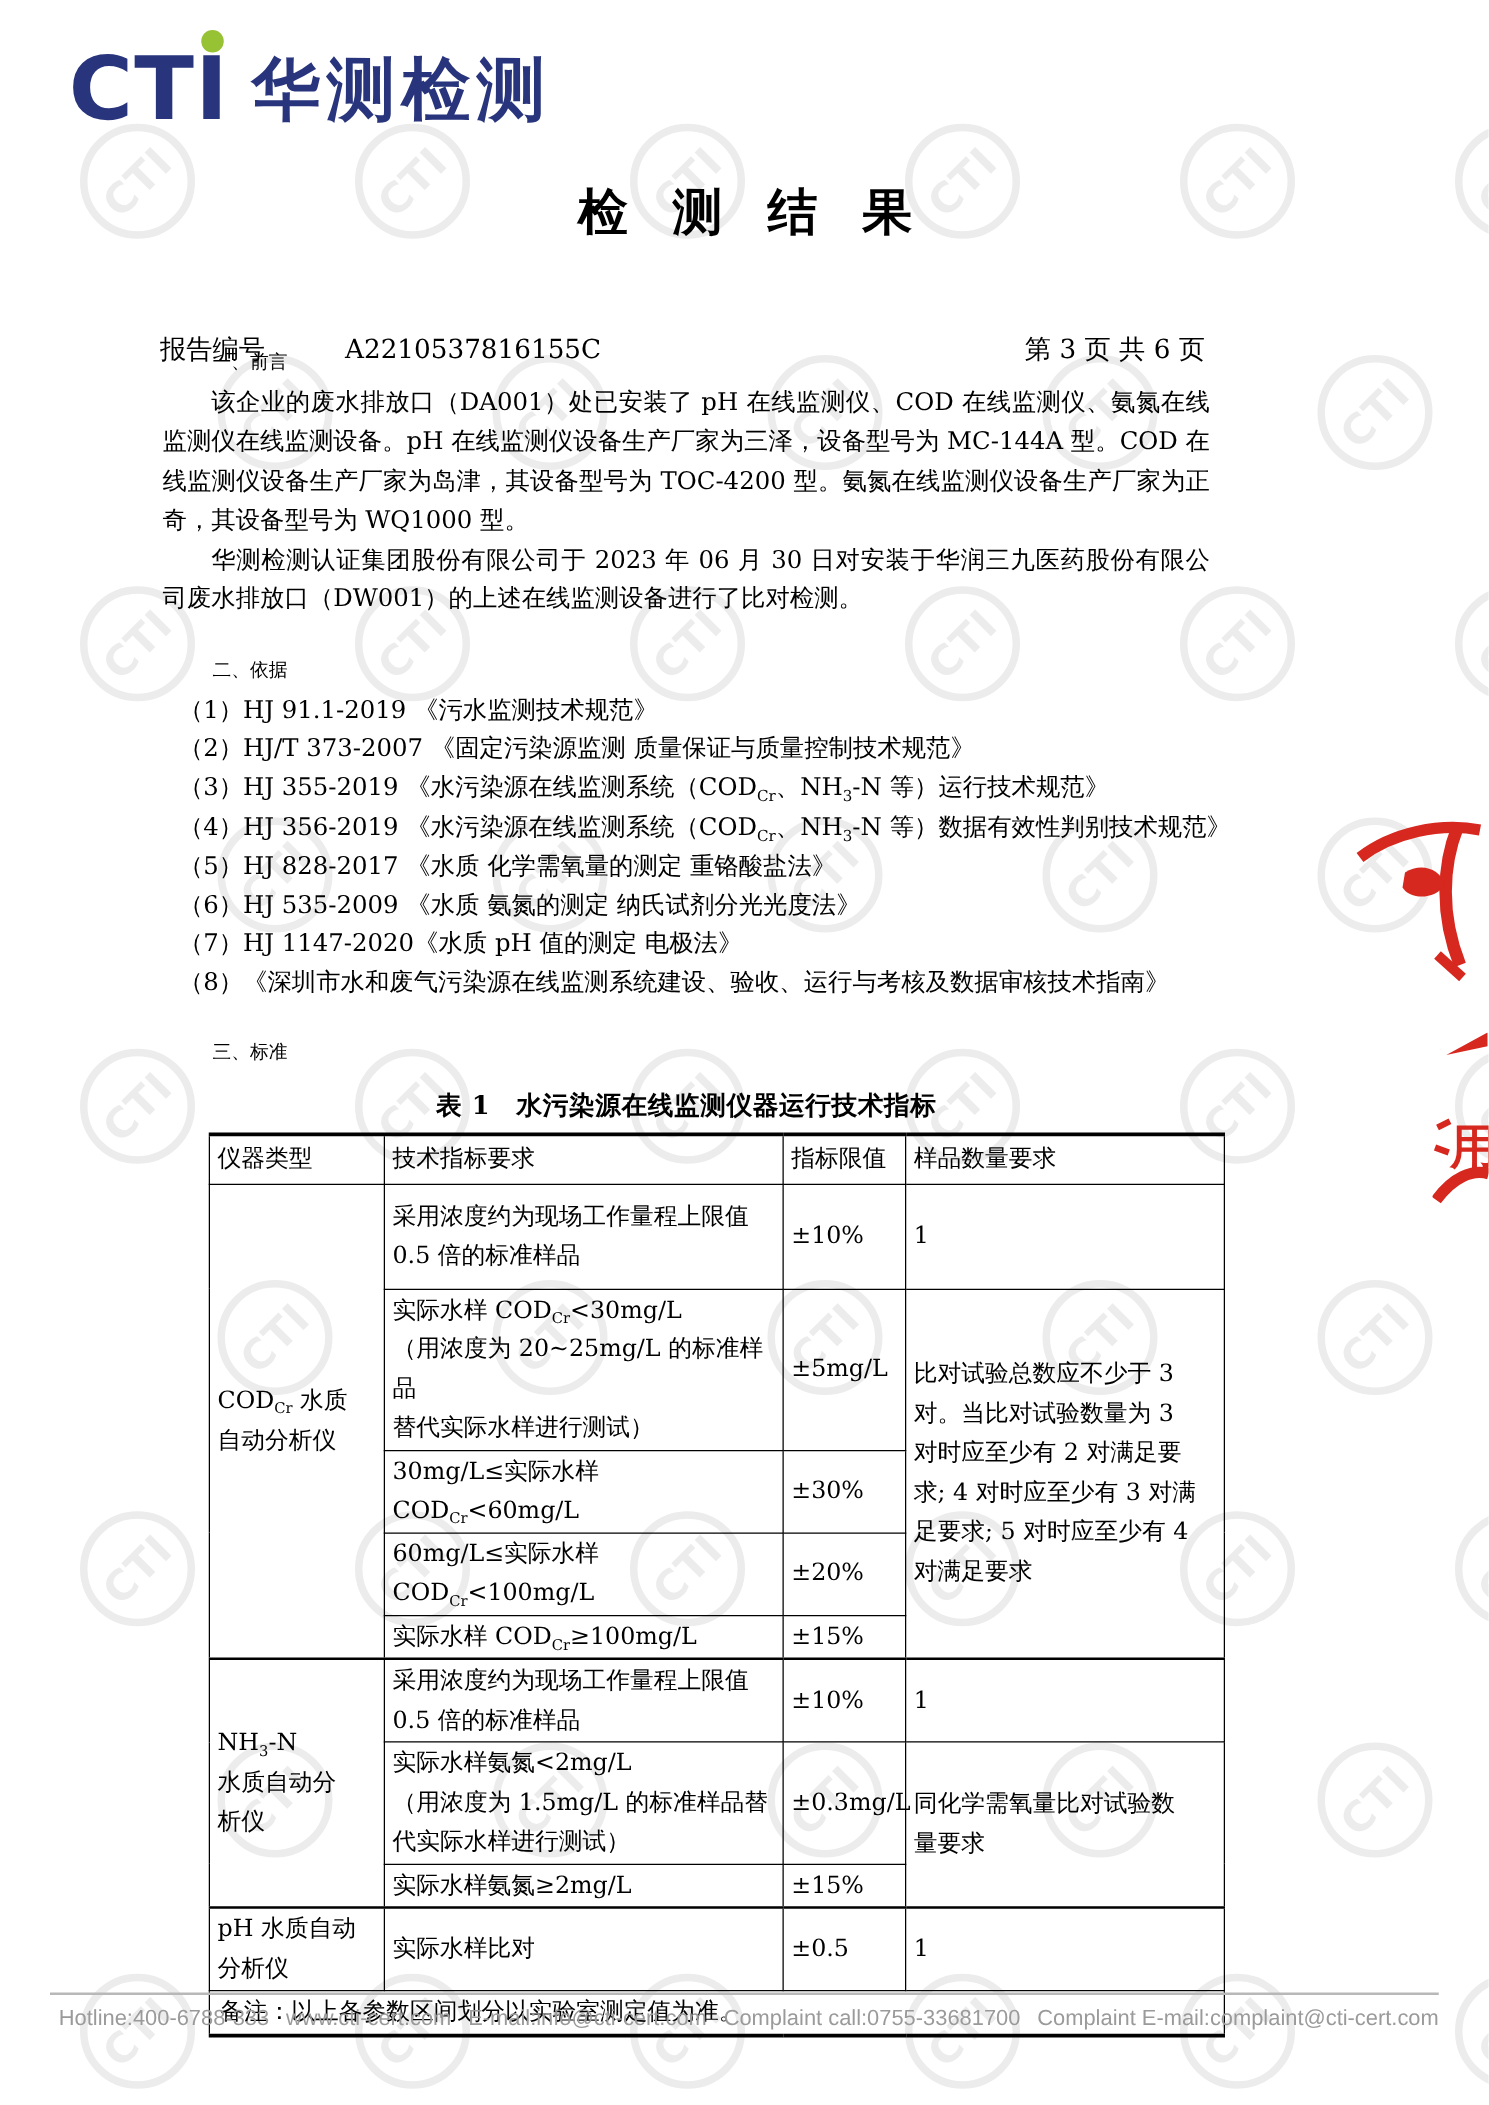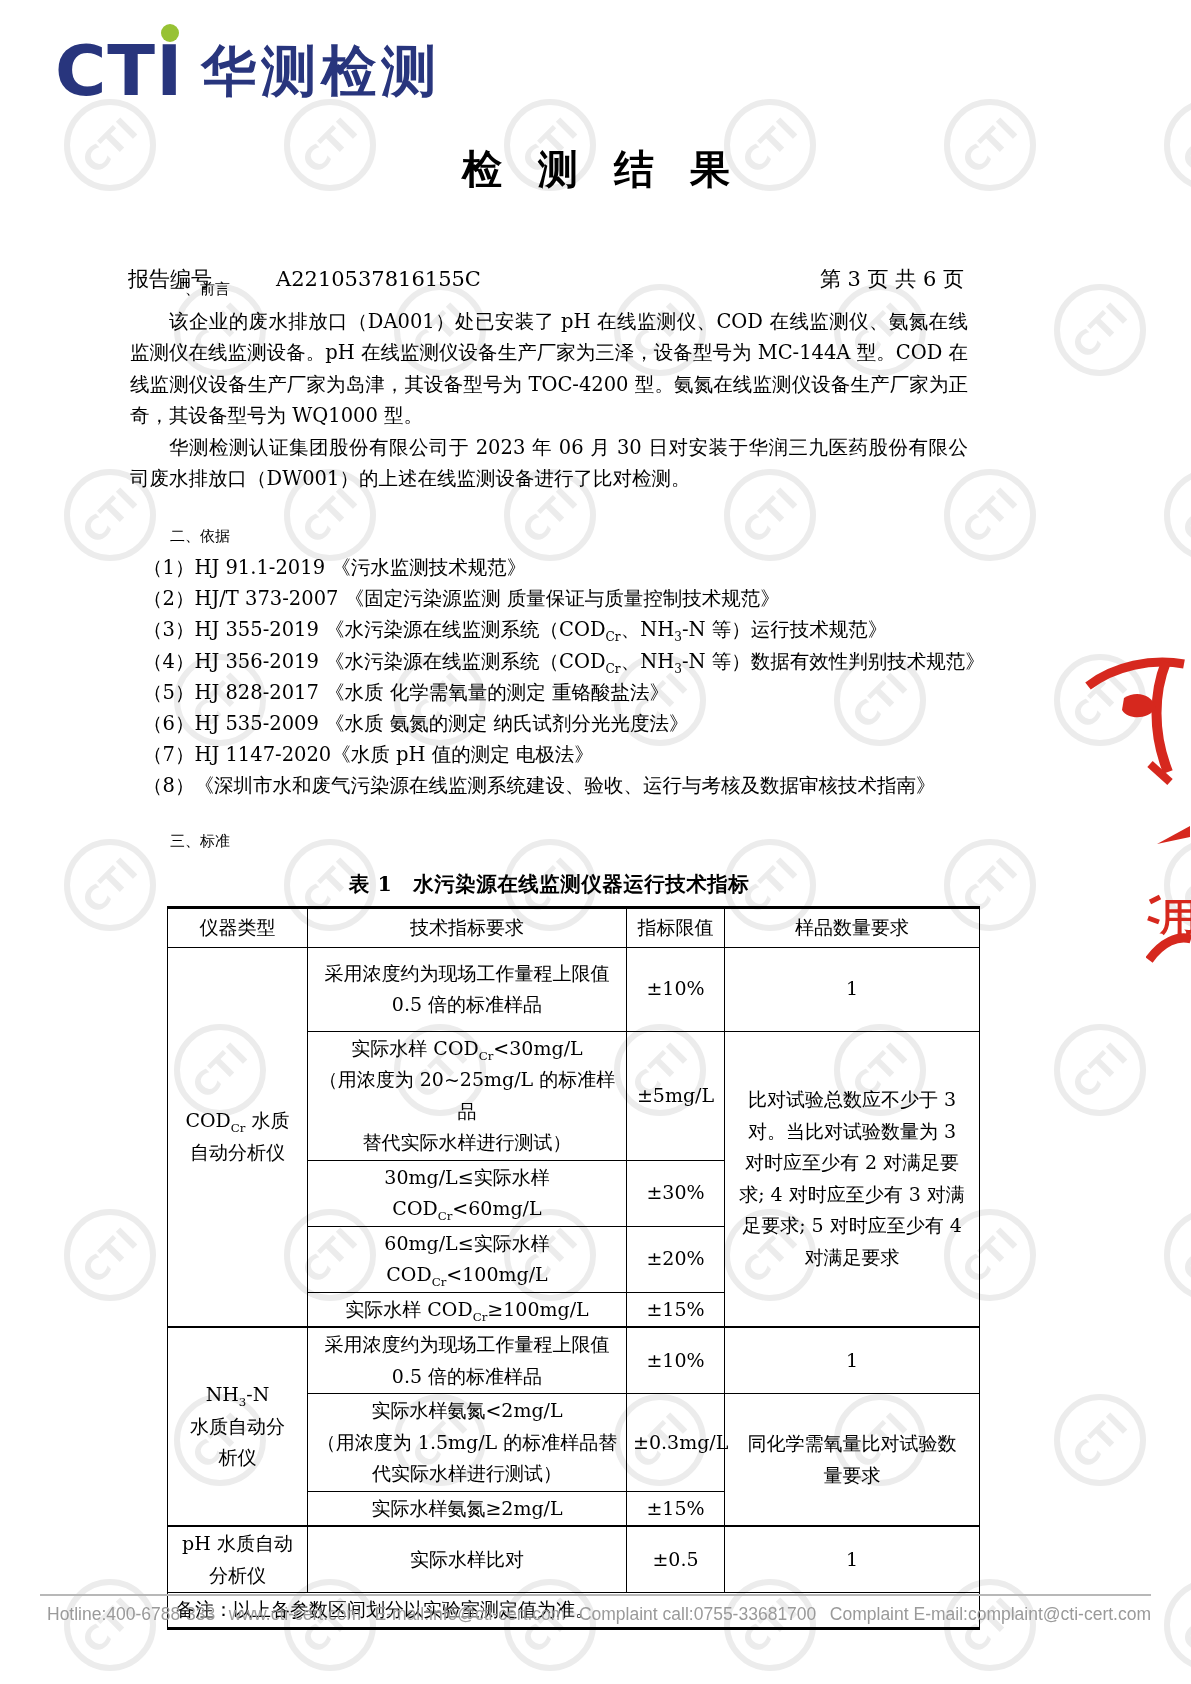--- a/index.html
+++ b/index.html
@@ -49,21 +49,21 @@
   .sec-h{margin:0;padding-left:40px;font-size:15px;font-weight:normal;}
   .h2m{margin-top:26px;}
   .h3m{margin-top:24px;}
   p.body{margin:0;text-indent:2em;text-align:justify;}
   .deps{list-style:none;margin:0;padding:0 0 0 13px;line-height:31.2px;white-space:nowrap;}
   sub{font-size:0.62em;line-height:0;}
   .table-title{margin-top:12px;margin-bottom:5px;text-align:center;font-weight:bold;font-size:20.5px;letter-spacing:0.5px;}
   
   table.std{border-collapse:collapse;table-layout:fixed;margin-left:37px;width:812px;font-size:19px;}
   table.std th,table.std td{
-    border:1.5px solid #000;padding:1px 6px;text-align:center;vertical-align:middle;
+    border:1.5px solid #000;padding:1px 6px;text-align:left;vertical-align:middle;
     white-space:pre-line;font-weight:normal;
   }
   table.std thead th{border-top:3.5px solid #000;}
   tr.sep-top>td{border-top:2.5px solid #000;}
   tr.note-row>td{border-bottom:3.5px solid #000;text-align:left;padding-left:8px;}
   
   .stamp{position:absolute;z-index:3;}
   
   .footer-line{position:absolute;left:40px;right:40px;top:1594px;border-top:2px solid #b8b8b8;z-index:1;}
   .footer{

